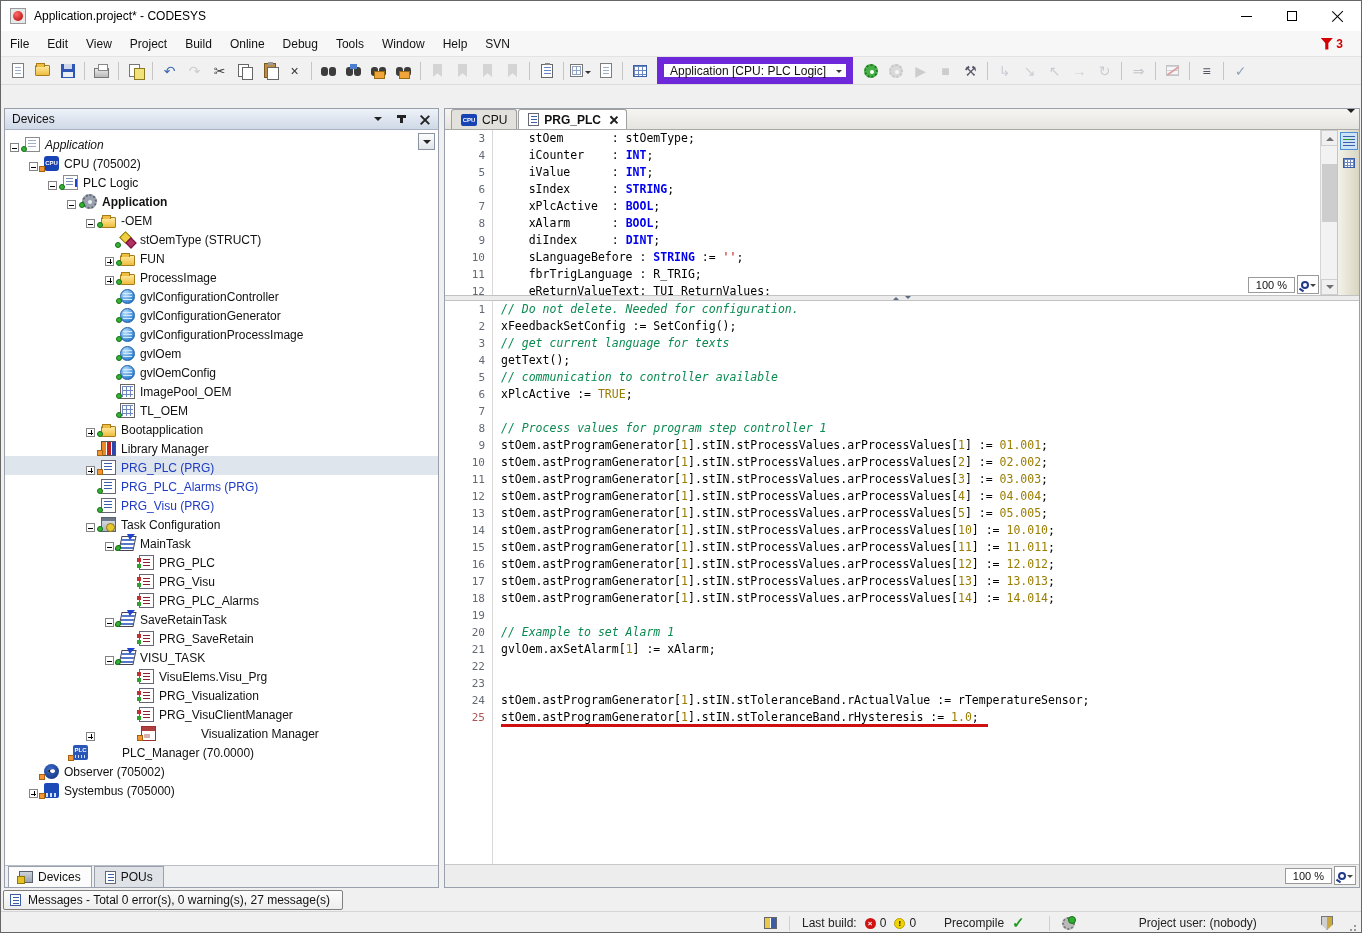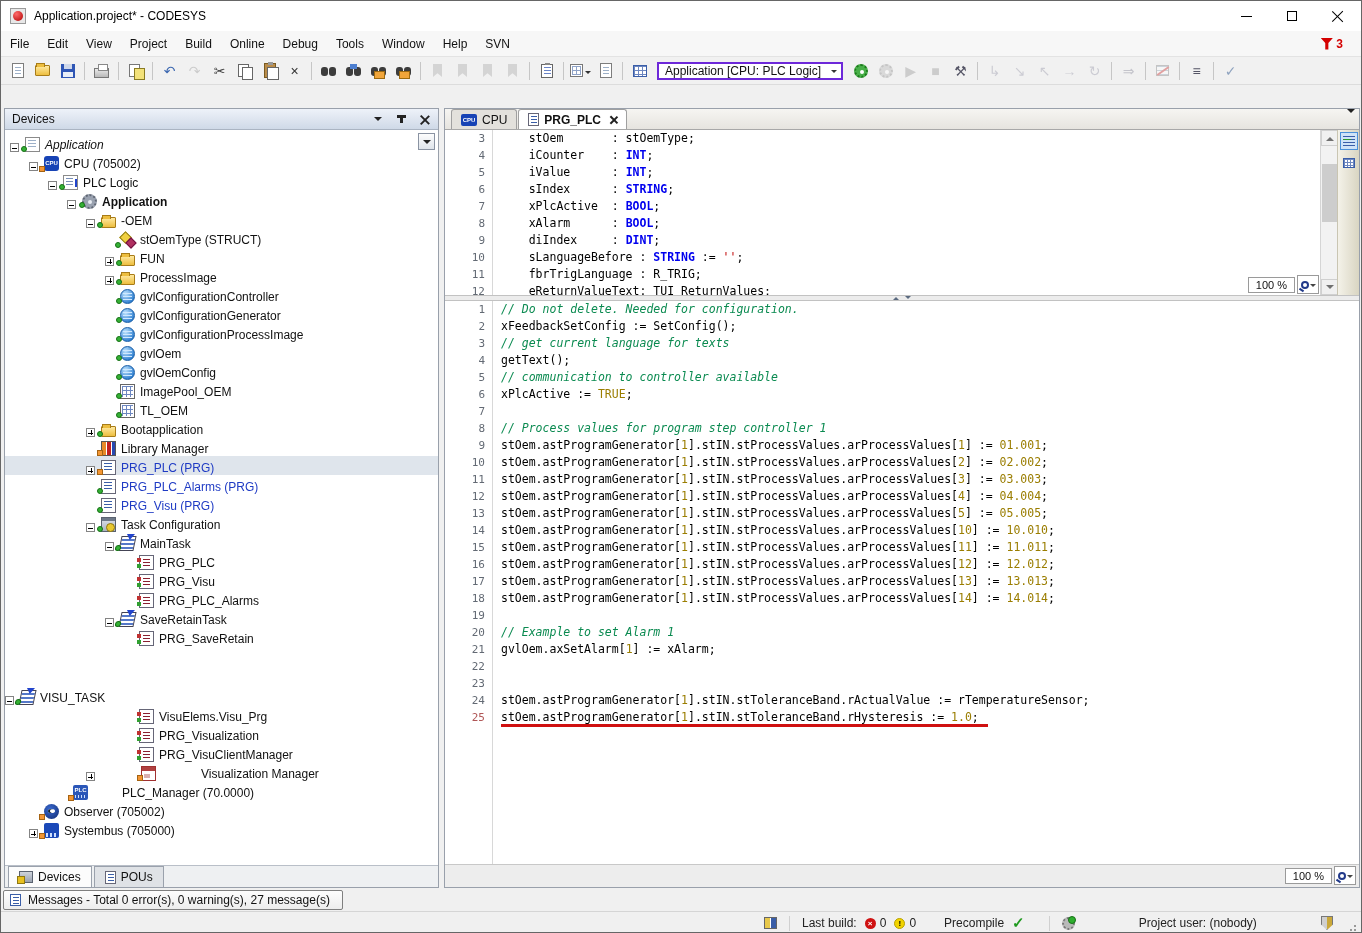--- a/index.html
+++ b/index.html
@@ -60,21 +60,21 @@
   .i-grid-dd::before{content:"";position:absolute;inset:1px;background:repeating-linear-gradient(90deg,#8fa3c8 0 1px,transparent 1px 4px),repeating-linear-gradient(#8fa3c8 0 1px,transparent 1px 4px)}
   .dd-tri{width:0;height:0;border:3px solid transparent;border-top-color:#333;margin-left:2px;margin-top:6px}
   .i-table{width:14px;height:12px;background:#fff;border:1px solid #3a5ea8;position:relative}
   .i-table::before{content:"";position:absolute;inset:0;background:repeating-linear-gradient(90deg,#6d87c0 0 1px,transparent 1px 4px),repeating-linear-gradient(#6d87c0 0 1px,transparent 1px 4px)}
   .i-gear-green,.i-gear-gray{width:14px;height:14px;border-radius:50%;border:2px dotted #1c7c1c;background:#49b049;position:relative}
   .i-gear-gray{border-color:#8a8a8a;background:#b9b9b9}
   .i-gear-green::after,.i-gear-gray::after{content:"";position:absolute;left:4px;top:4px;width:4px;height:4px;border-radius:50%;background:#fff}
   .i-force{width:13px;height:11px;background:#fff;border:1px solid #888;position:relative}
   .i-force::before{content:"";position:absolute;inset:0;background:repeating-linear-gradient(#9ab 0 1px,transparent 1px 4px)}
   .i-force::after{content:"";position:absolute;left:-1px;top:4px;width:14px;height:2px;background:#c33;transform:rotate(-35deg)}
-  #tb-combo{display:flex;align-items:center;height:18px;background:#fff;border:2px solid #6d28d9;margin:0 5px;padding:0 4px 0 6px;min-width:185px}
+  #tb-combo{display:flex;align-items:center;height:27px;background:#fff;border:7px solid #6d28d9;margin:0 5px;padding:0 4px 0 6px;min-width:185px}
   #tb-combo .ctext{font-size:12px}
   #tb-combo .dd-tri{margin-left:10px;margin-top:4px}
   
   .panel{position:absolute;background:#fff;border:1px solid #99a0ab}
   #devpanel{left:3px;top:107px;width:435px;height:780px}
   #devhdr{height:21px;background:linear-gradient(#eef2f9,#cfd9e7);border-bottom:1px solid #aab4c2;display:flex;align-items:center;padding:0 4px 0 7px}
   #devhdr .sp{margin-left:auto;display:flex;align-items:center;gap:9px;padding-right:3px}
   .hbtn{display:flex;align-items:center;justify-content:center;width:14px;height:14px}
   .tri-d{width:0;height:0;border:4px solid transparent;border-top-color:#222;margin-top:4px}
   .pinico{width:3px;height:8px;background:#222;position:relative;transform:rotate(0deg)}
@@ -582,21 +582,21 @@
           <span class="ti ic-stack">
             <span class="bd green"></span>
           </span>
           <span class="tlabel">SaveRetainTask</span>
         </div>
         <div class="trow" style="padding-left: 119px;">
           <span class="exsp"></span>
           <span class="ti ic-call"></span>
           <span class="tlabel">PRG_SaveRetain</span>
         </div>
-        <div class="trow" style=" margin-top: 40px;">
+        <div class="trow" style="padding-left: 100px;">
           <span class="ex"></span>
           <span class="ti ic-stack">
             <span class="bd green"></span>
           </span>
           <span class="tlabel">VISU_TASK</span>
         </div>
         <div class="trow" style="padding-left: 119px;">
           <span class="exsp"></span>
           <span class="ti ic-call"></span>
           <span class="tlabel">VisuElems.Visu_Prg</span>

